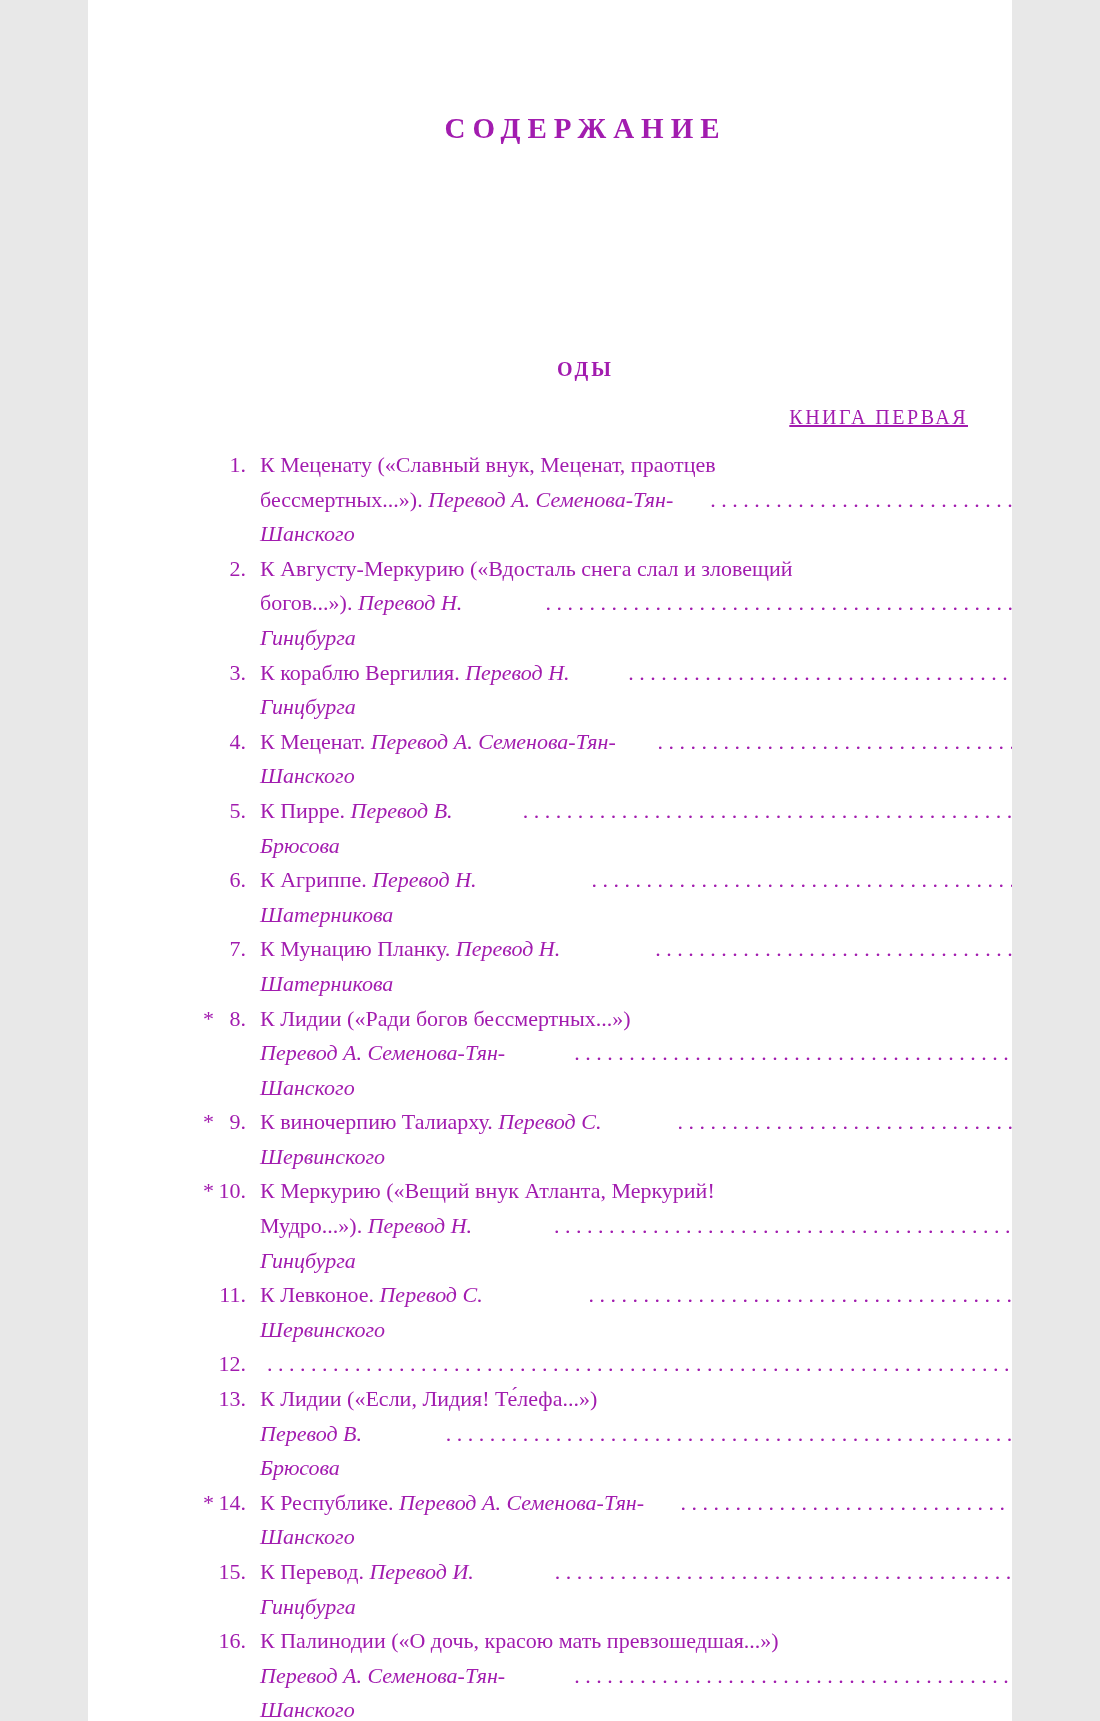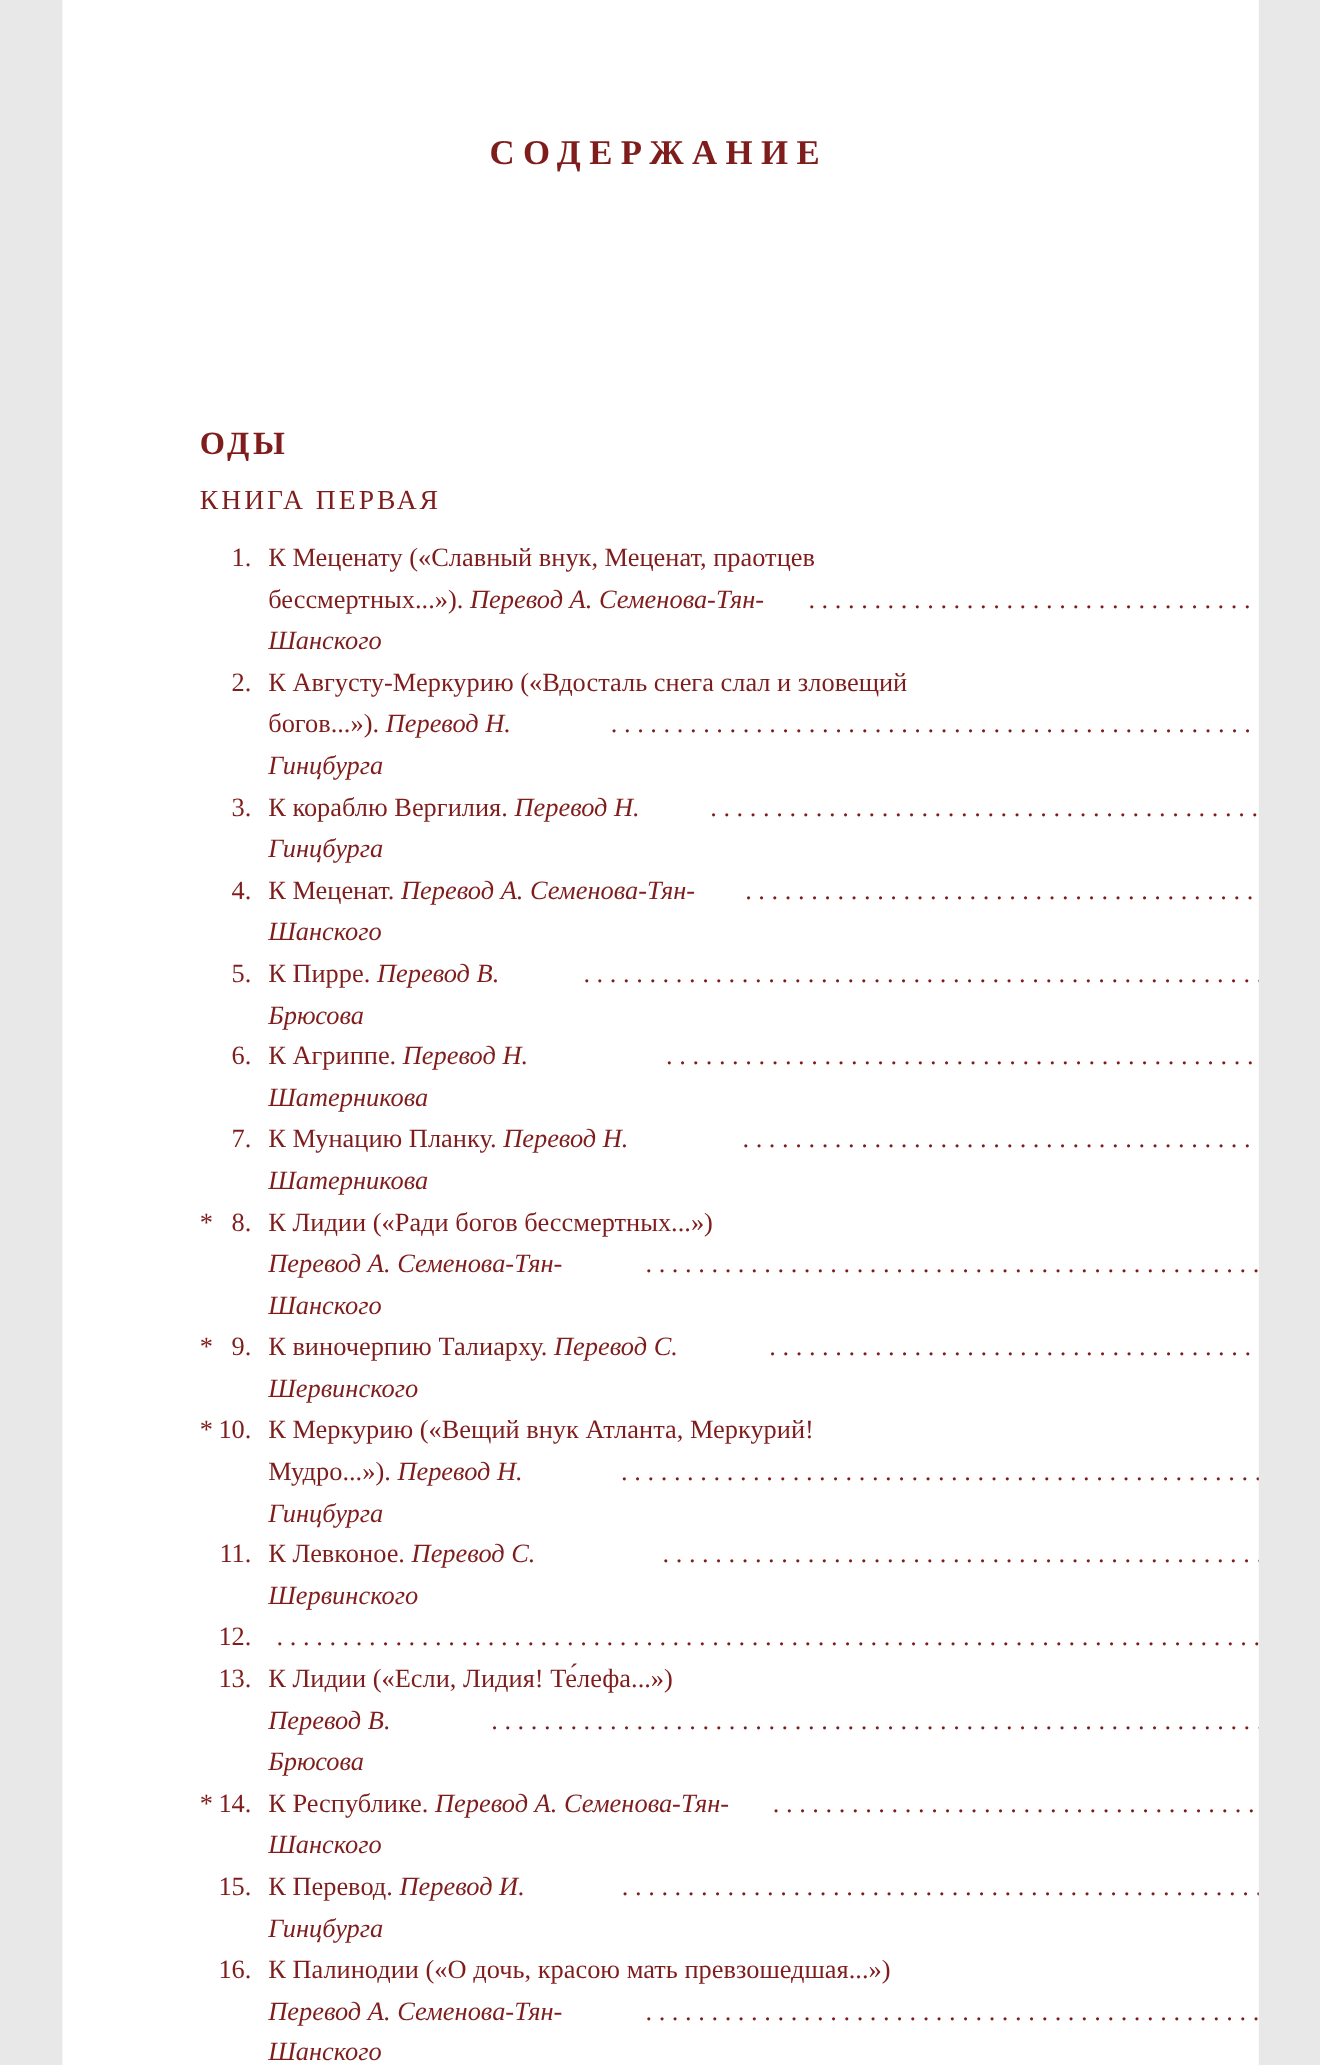--- a/index.html
+++ b/index.html
@@ -2,58 +2,60 @@
 <html><head>
 <meta charset="utf-8">
 <style>
   html, body { margin: 0; padding: 0; }
   body {
     background: #e8e8e8;
     font-family: "Liberation Serif", "DejaVu Serif", serif;
   }
   .page {
     position: relative;
-    width: 997px;
+    width: 924px;
     height: 1721px;
     margin: 0 auto;
     background: #ffffff;
-    color: #7f1d1d;
+    color: #a21caf;
     overflow: hidden;
   }
   .content {
     position: absolute;
     left: 115px;
     top: 0;
     width: 765px;
   }
   .contents-title {
     margin: 0;
     padding-top: 110px;
     text-align: center;
     font-size: 29px;
     font-weight: bold;
     letter-spacing: 7px;
     line-height: 36px;
   }
   .odes-heading {
     margin: 0;
     margin-top: 206px;
-    font-size: 27px;
+    text-align: center;
+    font-size: 20px;
     font-weight: bold;
     letter-spacing: 3px;
     line-height: 34px;
   }
   .book-heading {
     margin: 0;
     margin-top: 16px;
-    text-align: left;
-    font-size: 23px;
+    text-align: right;
+    font-size: 20px;
     font-weight: 400;
     letter-spacing: 2.5px;
     line-height: 30px;
+    text-decoration: underline;
   }
   .toc {
     margin-top: 16px;
     font-size: 22px;
     line-height: 34.6px;
   }
   .entry {
     display: grid;
     grid-template-columns: 57px 1fr;
   }

